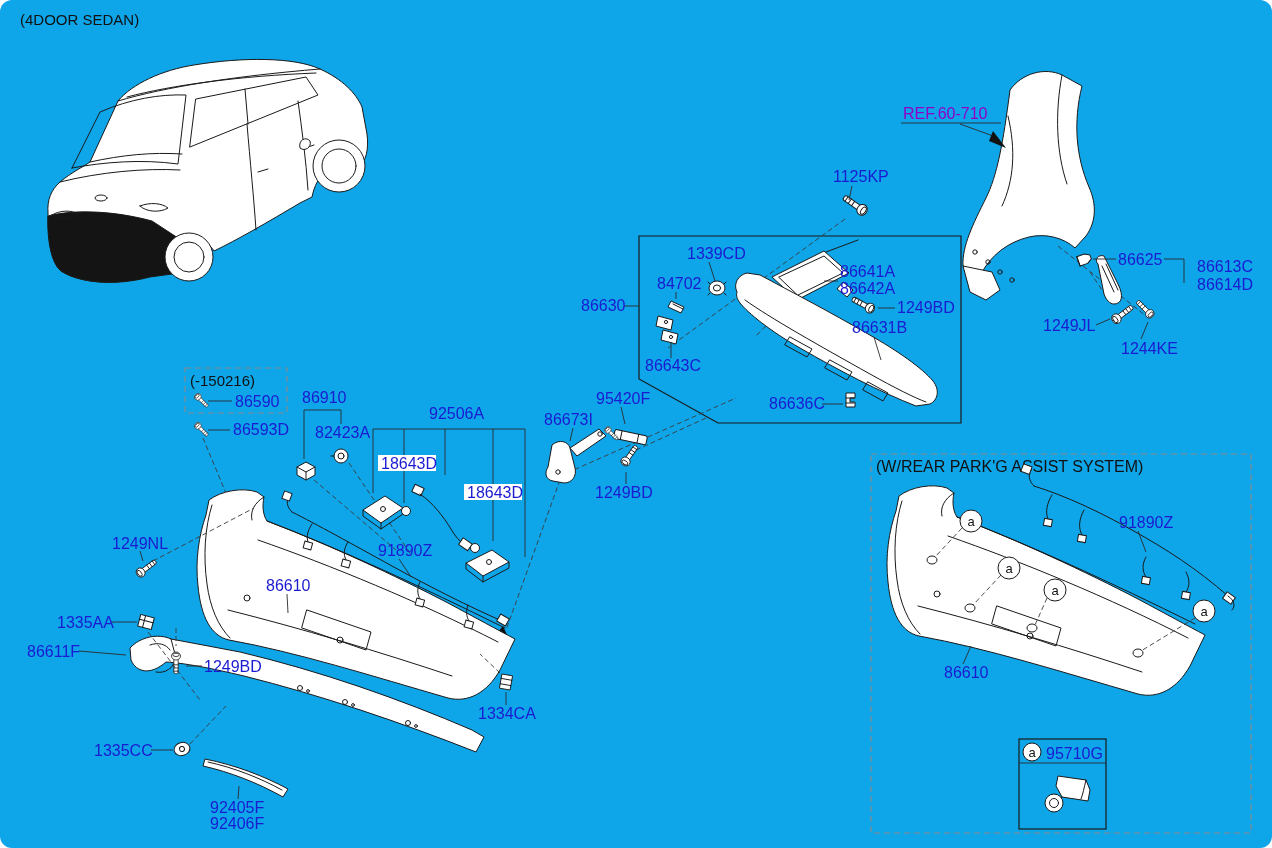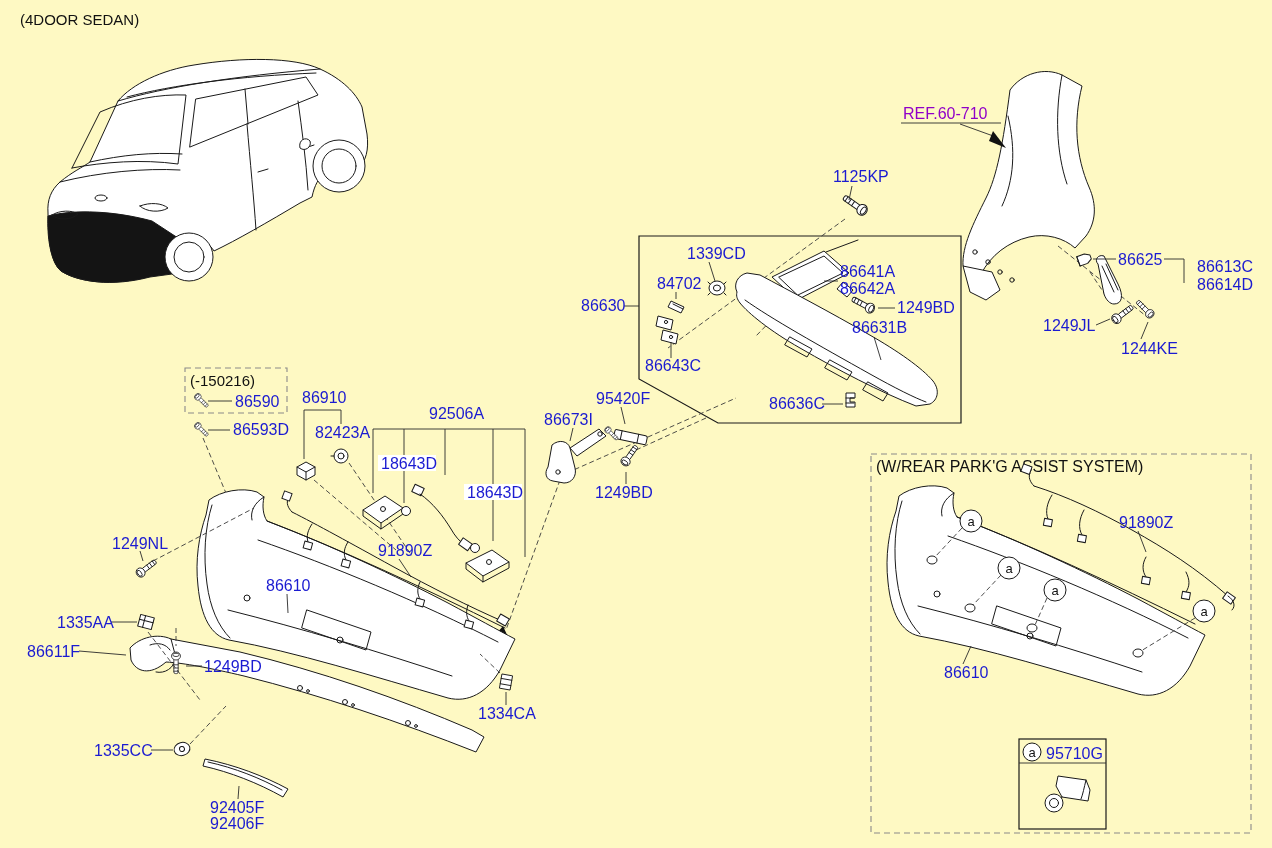--- a/index.html
+++ b/index.html
@@ -1,16 +1,16 @@
 <!DOCTYPE html>
 <html><head>
 <meta charset="utf-8">
 <style>
   html,body{margin:0;padding:0;background:#ffffff;}
-  .stage{width:1272px;height:848px;position:relative;background:#fef9c3;overflow:hidden;}
+  .stage{width:1272px;height:848px;position:relative;background:#0ea5e9;overflow:hidden;border-radius:12px;}
   svg{display:block;font-family:"Liberation Sans",sans-serif;}
   .s{stroke:#1a1a1a;stroke-width:1;fill:none;stroke-linecap:round;stroke-linejoin:round;}
   .sf{stroke:#1a1a1a;stroke-width:1;fill:#ffffff;stroke-linejoin:round;}
   .blk{stroke:#1a1a1a;stroke-width:1;fill:#141414;}
   .ld{stroke:#2a2a2a;stroke-width:0.9;fill:none;}
   .d{stroke:#3a3a3a;stroke-width:0.9;fill:none;stroke-dasharray:5 3;}
   .boxline{stroke:#1a1a1a;stroke-width:1.2;fill:none;}
   .dashbox{stroke:#8a8a8a;stroke-width:1.1;fill:none;stroke-dasharray:6 4;}
   .lbl{font-size:16px;fill:#1b1bd1;}
   .lblk{font-size:15px;fill:#111111;}

